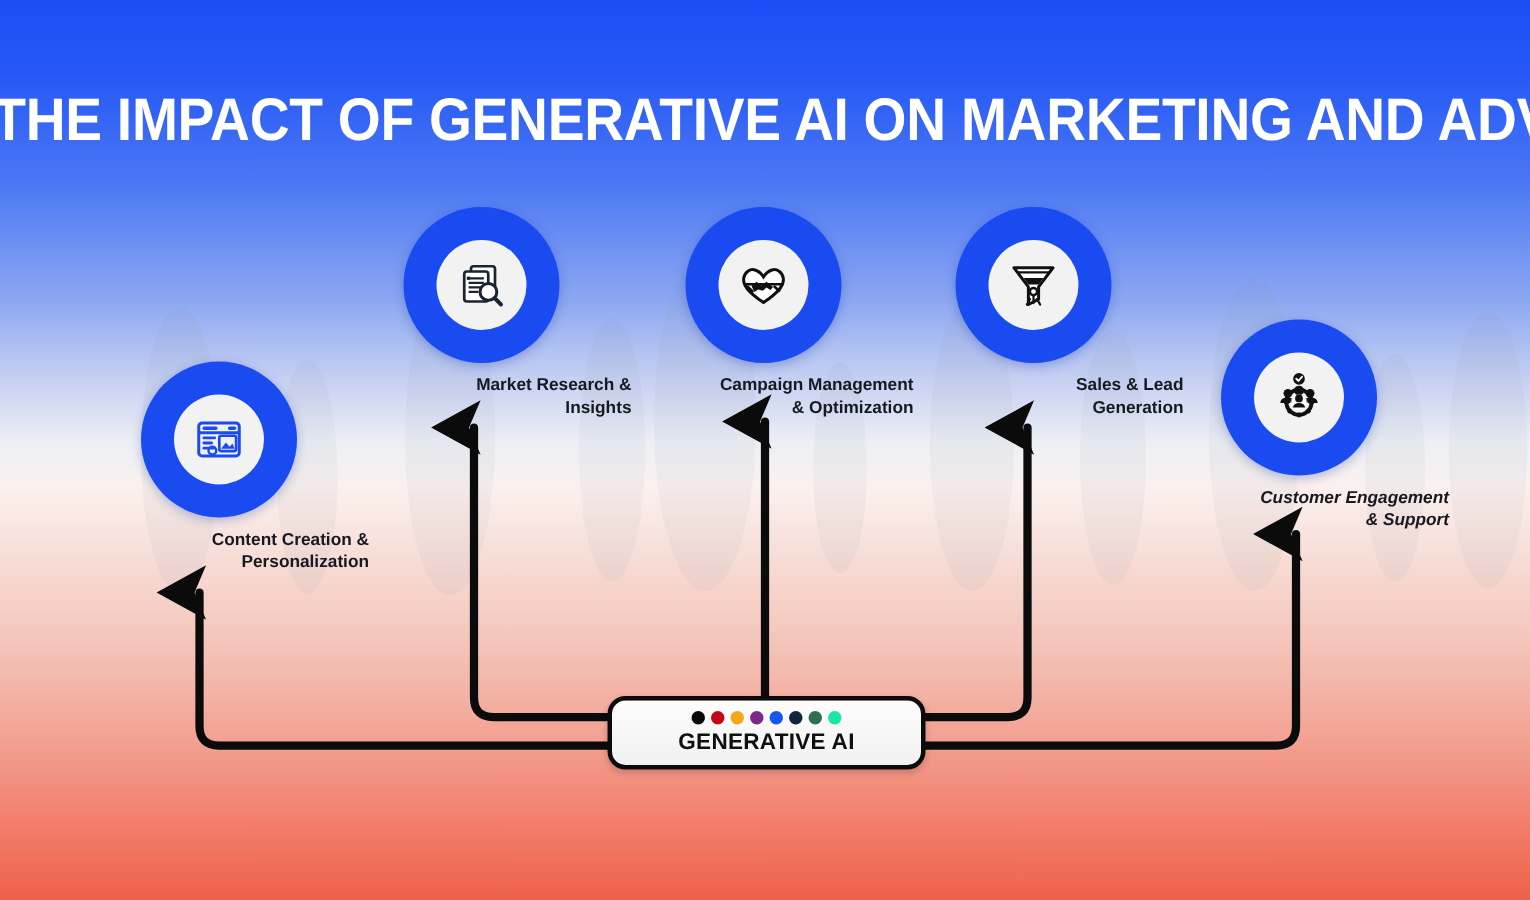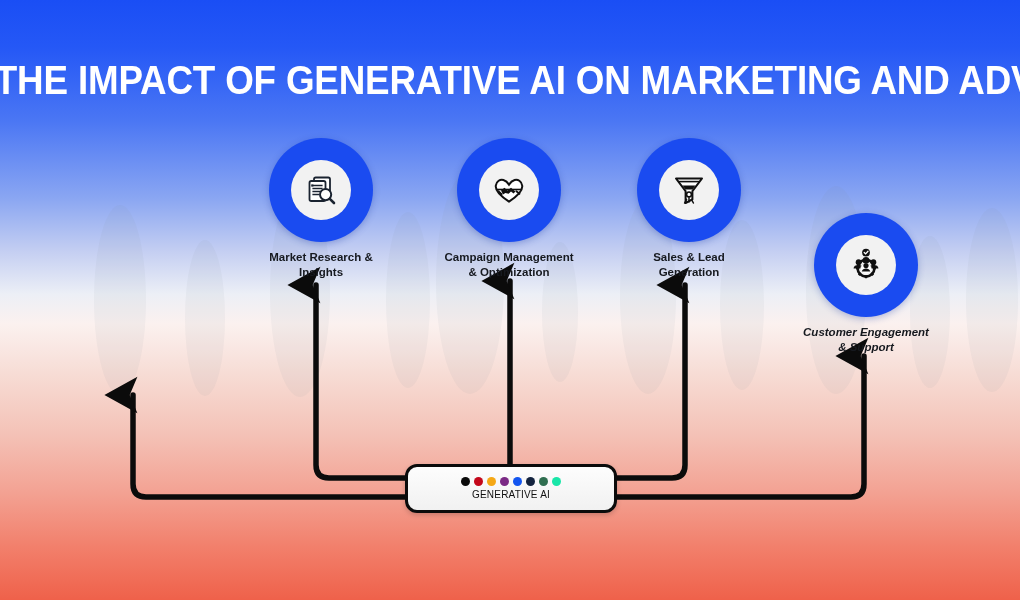--- a/index.html
+++ b/index.html
@@ -86,21 +86,21 @@
   }
   .node-inner svg {
     display: block;
   }
   .node-label {
     position: absolute;
     top: 112px;
     left: 50%;
     transform: translateX(-50%);
     width: 200px;
-    text-align: center;
+    text-align: right;
     color: #16191f;
     font-size: 11.5px;
     font-weight: bold;
     line-height: 15px;
     white-space: pre-line;
   }
 
   
   .center-card {
     position: absolute;
@@ -124,22 +124,22 @@
     gap: 4px;
     align-items: center;
   }
   .dot {
     width: 9px;
     height: 9px;
     border-radius: 50%;
   }
   .card-title {
     color: #101010;
-    font-size: 10px;
-    font-weight: normal;
+    font-size: 15px;
+    font-weight: bold;
     letter-spacing: 0.2px;
   }
 </style>
 </head>
 <body>
 
 <div id="canvas">
 
   <svg class="ghost-layer" viewBox="0 0 1020 600" preserveAspectRatio="none" aria-hidden="true">
     <g fill="#7d8a94" opacity="0.45">
@@ -172,20 +172,39 @@
       <path d="M 405 478 L 329 478 Q 316 478 316 465 L 316 285"></path>
 
       <path d="M 510 464 L 510 281"></path>
 
       <path d="M 617 478 L 672 478 Q 685 478 685 465 L 685 285"></path>
 
       <path d="M 617 497 L 851 497 Q 864 497 864 484 L 864 356"></path>
     </g>
   </svg>
 
+  <div class="node" style="left:94px; top:241px;">
+    <div class="node-ring"></div>
+    <div class="node-inner">
+      <svg width="34" height="34" viewBox="0 0 34 34">
+        <rect x="3.5" y="6" width="27" height="22" rx="2.2" fill="none" stroke="#1a4bf0" stroke-width="2"></rect>
+        <path d="M3.5 12.5 H30.5" stroke="#1a4bf0" stroke-width="2"></path>
+        <rect x="6" y="8.3" width="10" height="2.3" rx="1.1" fill="#1a4bf0"></rect>
+        <rect x="23" y="8.3" width="5.5" height="2.3" rx="1.1" fill="#1a4bf0"></rect>
+        <rect x="6" y="15" width="9" height="1.9" rx="0.9" fill="#1a4bf0"></rect>
+        <rect x="6" y="18.4" width="7" height="1.9" rx="0.9" fill="#1a4bf0"></rect>
+        <rect x="6" y="21.8" width="9" height="1.9" rx="0.9" fill="#1a4bf0"></rect>
+        <rect x="17.2" y="14.5" width="11.2" height="10.2" rx="1.4" fill="none" stroke="#1a4bf0" stroke-width="1.8"></rect>
+        <path d="M18.4 23.2 L21.6 19 L24 21.8 L26 19.6 L27.4 23.2 Z" fill="#1a4bf0"></path>
+        <circle cx="12.6" cy="24.4" r="2.6" fill="none" stroke="#1a4bf0" stroke-width="1.6"></circle>
+      </svg>
+    </div>
+    <div class="node-label">Content Creation &amp;
+Personalization</div>
+  </div>
 
   <div class="node" style="left:269px; top:138px;">
     <div class="node-ring"></div>
     <div class="node-inner">
       <svg width="34" height="34" viewBox="0 0 34 34">
         <rect x="10" y="4.5" width="16" height="20" rx="1.8" fill="#ffffff" stroke="#1a2330" stroke-width="1.8"></rect>
         <rect x="5.5" y="8" width="16" height="20" rx="1.8" fill="#ffffff" stroke="#1a2330" stroke-width="1.8"></rect>
         <path d="M8.4 12.6 H18.6 M8.4 15.6 H18.6 M8.4 18.6 H18.6 M8.4 21.6 H15" stroke="#1a2330" stroke-width="1.5"></path>
         <rect x="7.2" y="11.4" width="2.2" height="2.2" fill="#1a2330"></rect>
         <circle cx="21.6" cy="21.6" r="5.6" fill="#ffffff" stroke="#1a2330" stroke-width="2"></circle>

